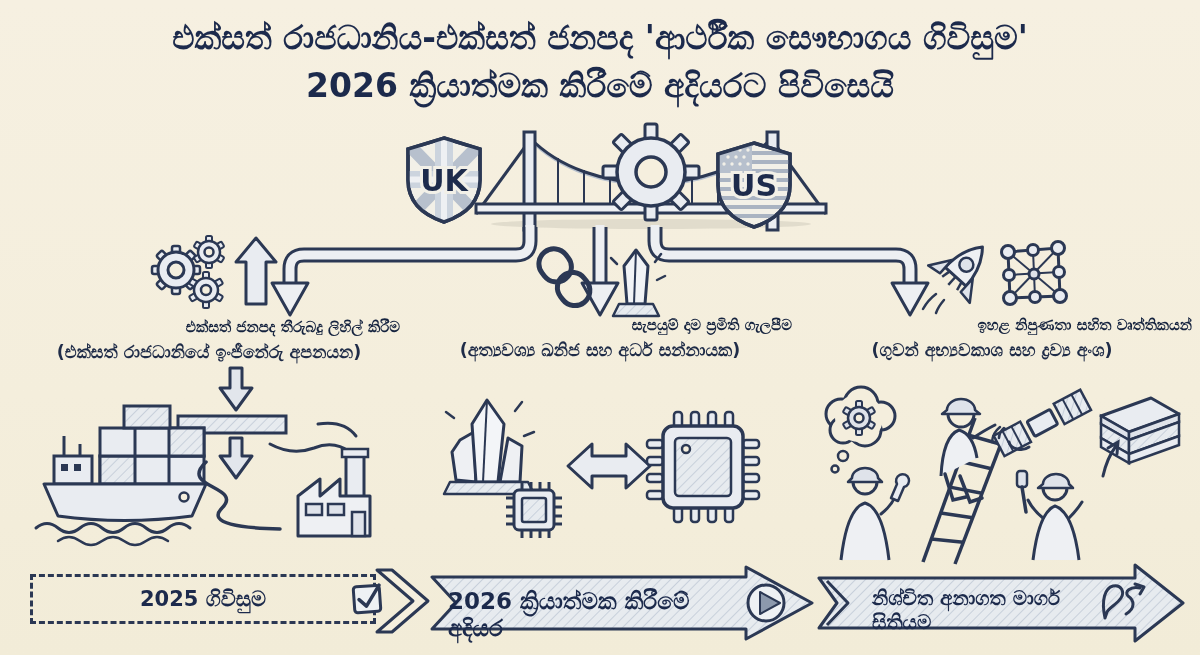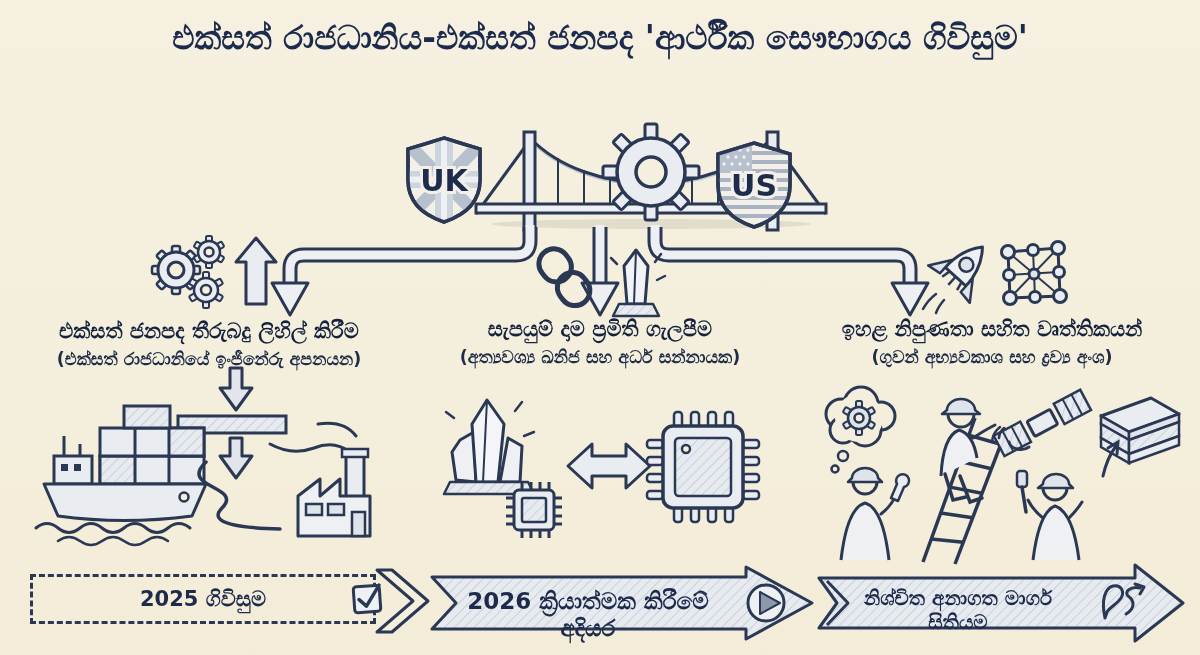--- a/index.html
+++ b/index.html
@@ -3,45 +3,46 @@
 <meta charset="utf-8">
 <style>
   html,body{margin:0;padding:0;}
   body{font-family:"DejaVu Sans","Liberation Sans",sans-serif;}
   #canvas{position:relative;width:1200px;height:655px;overflow:hidden;
           background:linear-gradient(180deg,#f6f0e1 0%,#f4eedc 60%,#f2ecd8 100%);color:#1d2b4c;}
   .abs{position:absolute;}
   svg{overflow:visible;display:block;}
   .title{left:0;top:14px;width:1200px;text-align:center;font-weight:700;
          font-size:33px;line-height:1.45;color:#1c2a4c;}
-  .colhead{text-align:center;font-weight:700;font-size:21px;color:#15233f;line-height:1.25;}
+  .colhead{text-align:right;font-weight:700;font-size:15px;color:#15233f;line-height:1.25;}
   .colsub{text-align:center;font-weight:700;font-size:17.5px;color:#1f2c48;margin-top:5px;}
   .stage1{left:30px;top:574px;width:346px;height:50px;border:3px dashed #2b3854;
           display:flex;align-items:center;justify-content:center;box-sizing:border-box;}
-  .stage-label{font-weight:700;font-size:21px;color:#1c2a4c;text-align:center;}
+  .stage-label{font-weight:700;font-size:21px;color:#1c2a4c;text-align:left;}
   .s2label{left:448px;top:588px;width:280px;font-size:23px;}
-  .s3label{left:832px;top:586px;width:252px;font-size:20px;}
+  .s3label{left:872px;top:586px;width:252px;font-size:20px;}
   .ink{stroke:#2b3854;}
 </style>
 </head>
 <body>
 
 <div id="canvas">
 
   <svg width="0" height="0" class="abs" style="left:0;top:0">
     <defs>
       <pattern id="hatch" width="7" height="7" patternUnits="userSpaceOnUse" patternTransform="rotate(45)">
         <rect width="7" height="7" fill="#e7ebef"></rect>
         <line x1="0" y1="0" x2="0" y2="7" stroke="#c8d0db" stroke-width="2"></line>
       </pattern>
     </defs>
   </svg>
 
   <div class="abs title">
     <div>එක්සත් රාජධානිය-එක්සත් ජනපද 'ආර්ථීක සෞභාගය ගිවිසුම'</div>
+    <div>2026 ක්‍රියාත්මක කිරීමේ අදියරට පිවිසෙයි</div>
   </div>
 
   <svg class="abs" style="left:478px;top:120px" width="346" height="112" viewBox="0 0 346 112">
     <ellipse cx="173" cy="104" rx="160" ry="5" fill="#d9d4c4" opacity="0.7"></ellipse>
     <path d="M52,20 C110,80 236,80 294,20" fill="none" stroke="#b7c0cd" stroke-width="2"></path>
     <path d="M52,18 C110,78 236,78 294,18" fill="none" class="ink" stroke-width="3"></path>
     <path d="M52,20 C30,50 12,75 -2,94" fill="none" class="ink" stroke-width="3"></path>
     <path d="M294,20 C316,50 334,75 348,94" fill="none" class="ink" stroke-width="3"></path>
     <line x1="80" y1="38" x2="80" y2="84" class="ink" stroke-width="2"></line>
     <line x1="106" y1="50" x2="106" y2="84" class="ink" stroke-width="2"></line>

